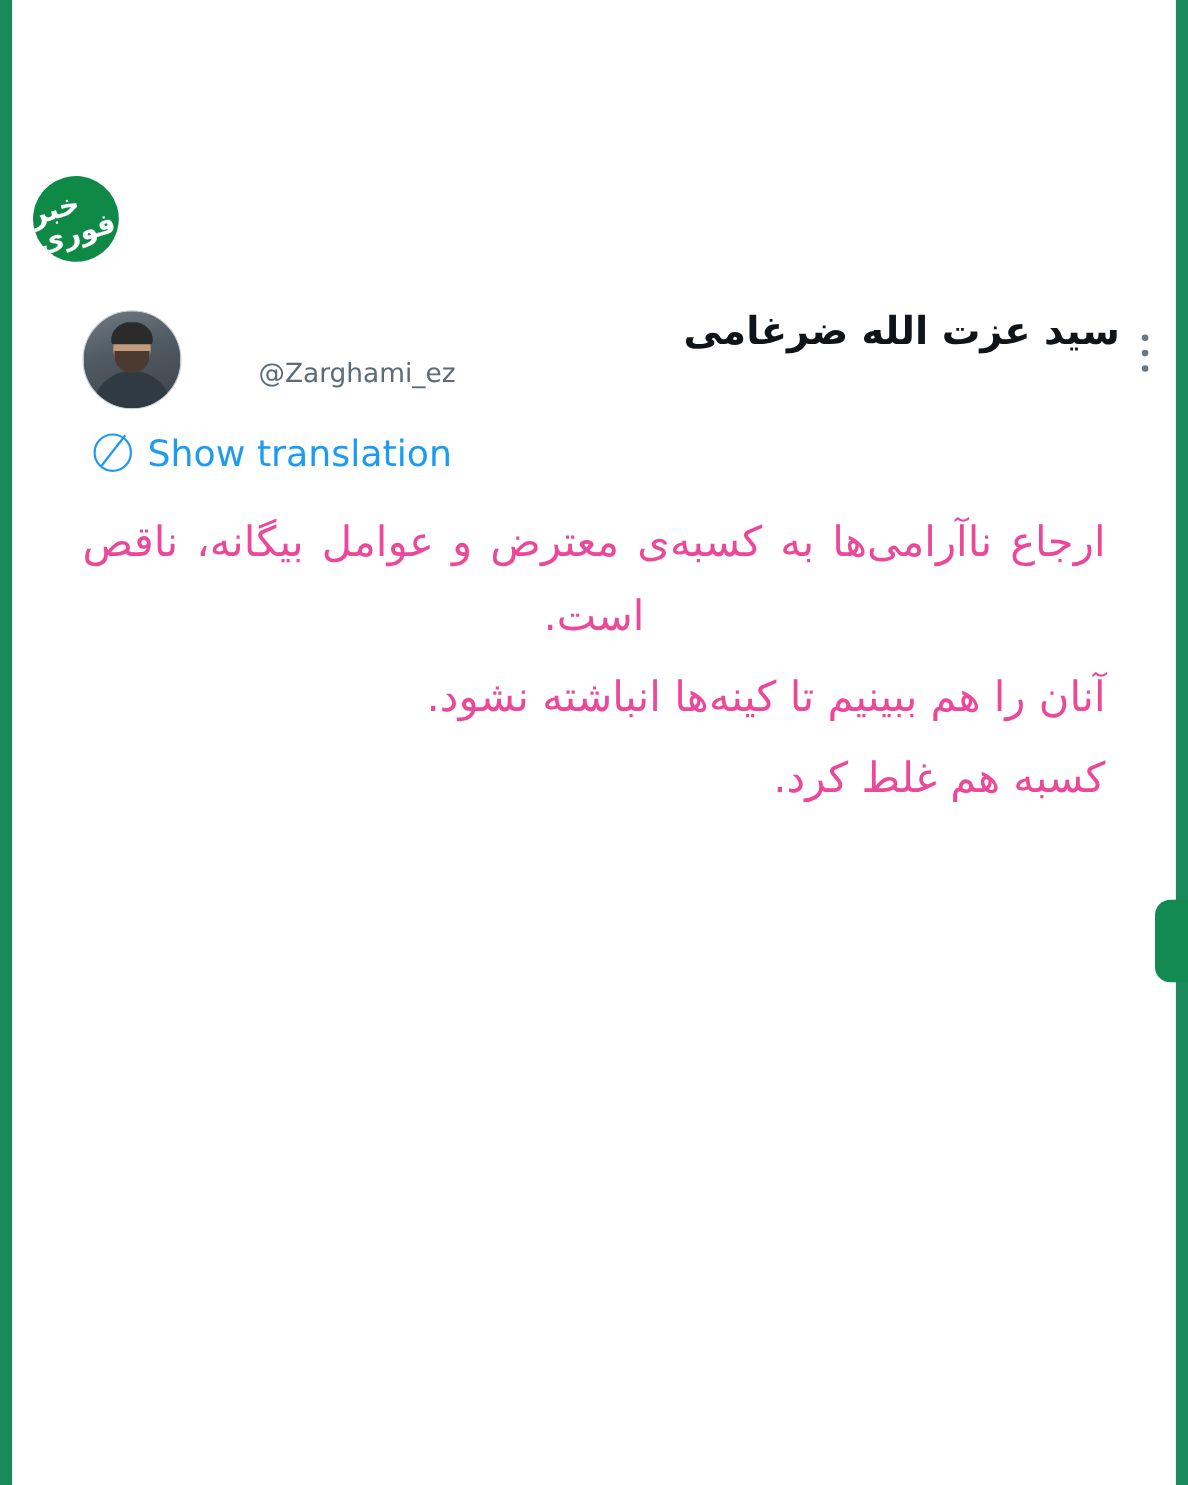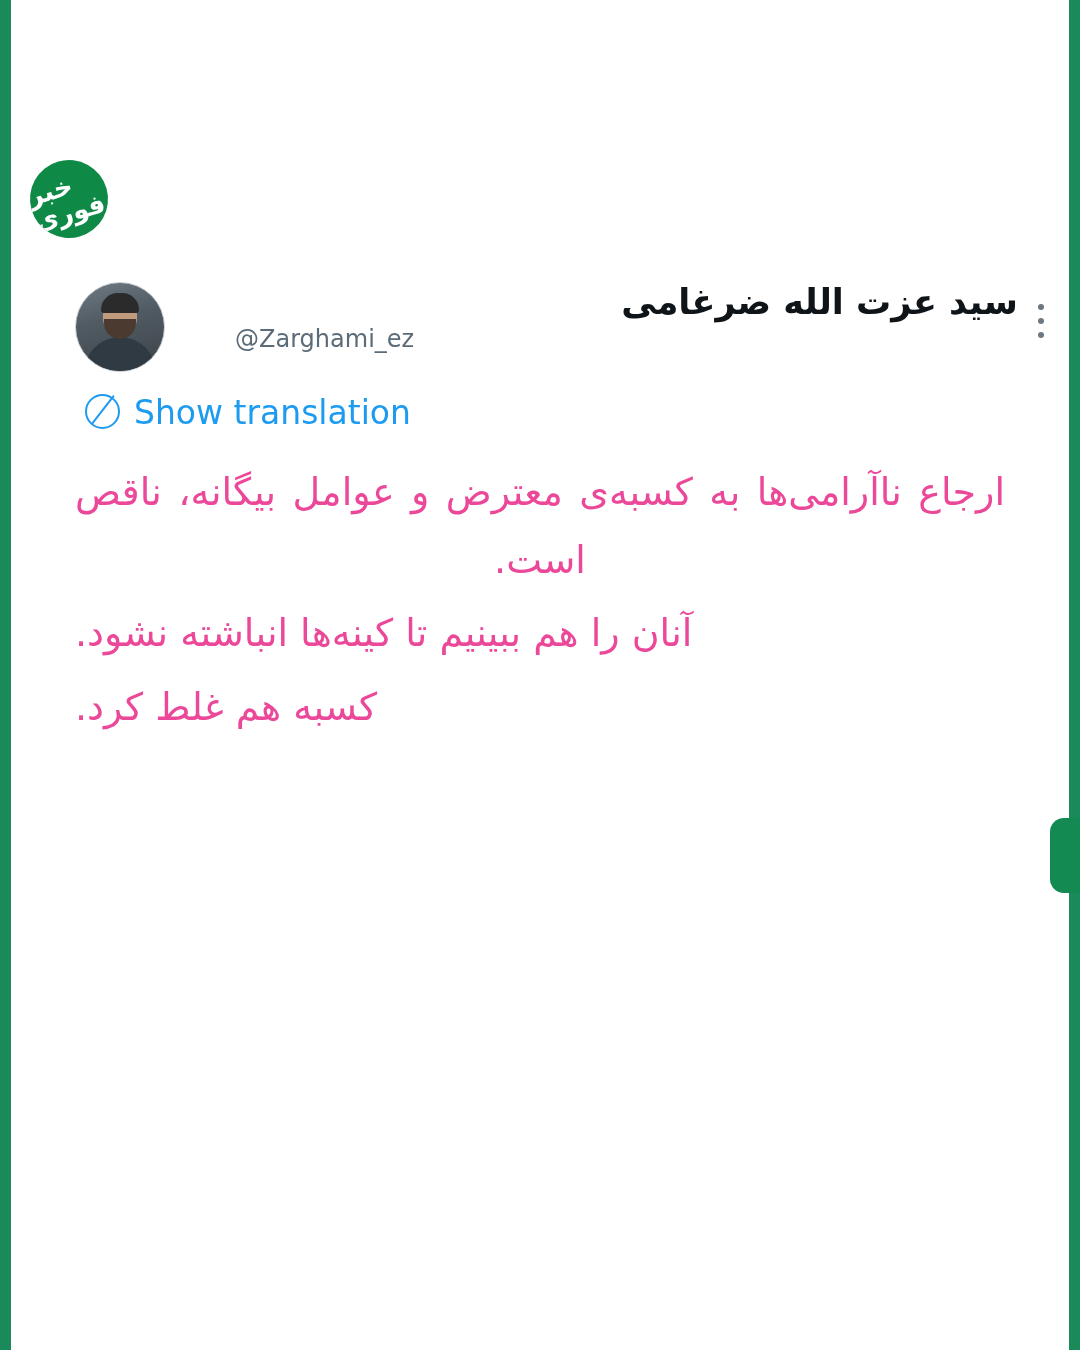--- a/index.html
+++ b/index.html
@@ -214,21 +214,21 @@
     padding: 30px 75px 0 75px;
     color: #ec4899;
     font-size: 38px;
     line-height: 1.78;
     font-family: "DejaVu Sans", "Liberation Sans", sans-serif;
   }
   .tweet-body p {
     margin: 0 0 6px 0;
   }
   .tweet-body p.center {
-    text-align: left;
+    text-align: right;
   }
   .tweet-body p.justify {
     text-align: justify;
     text-align-last: center;
   }
 </style>
 </head>
 <body>
 
 <div class="edge-bar-left"></div>

